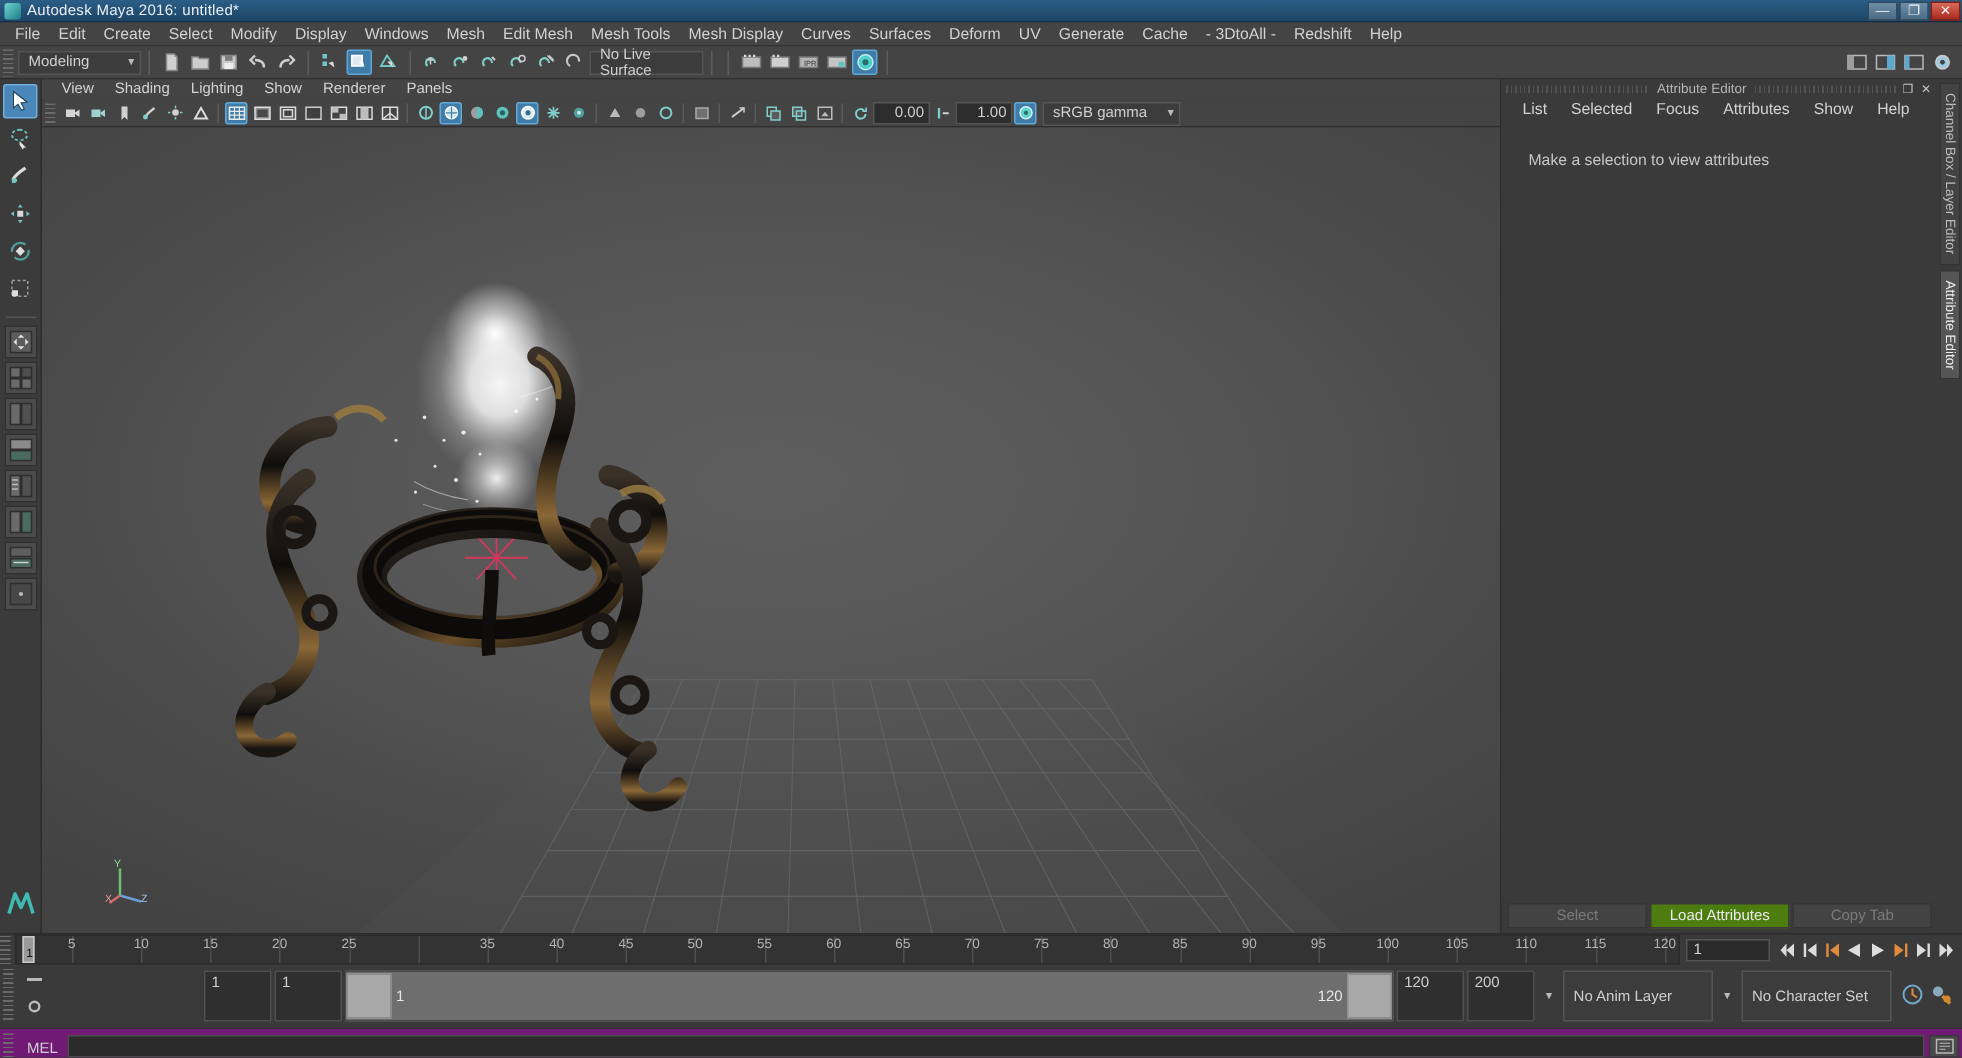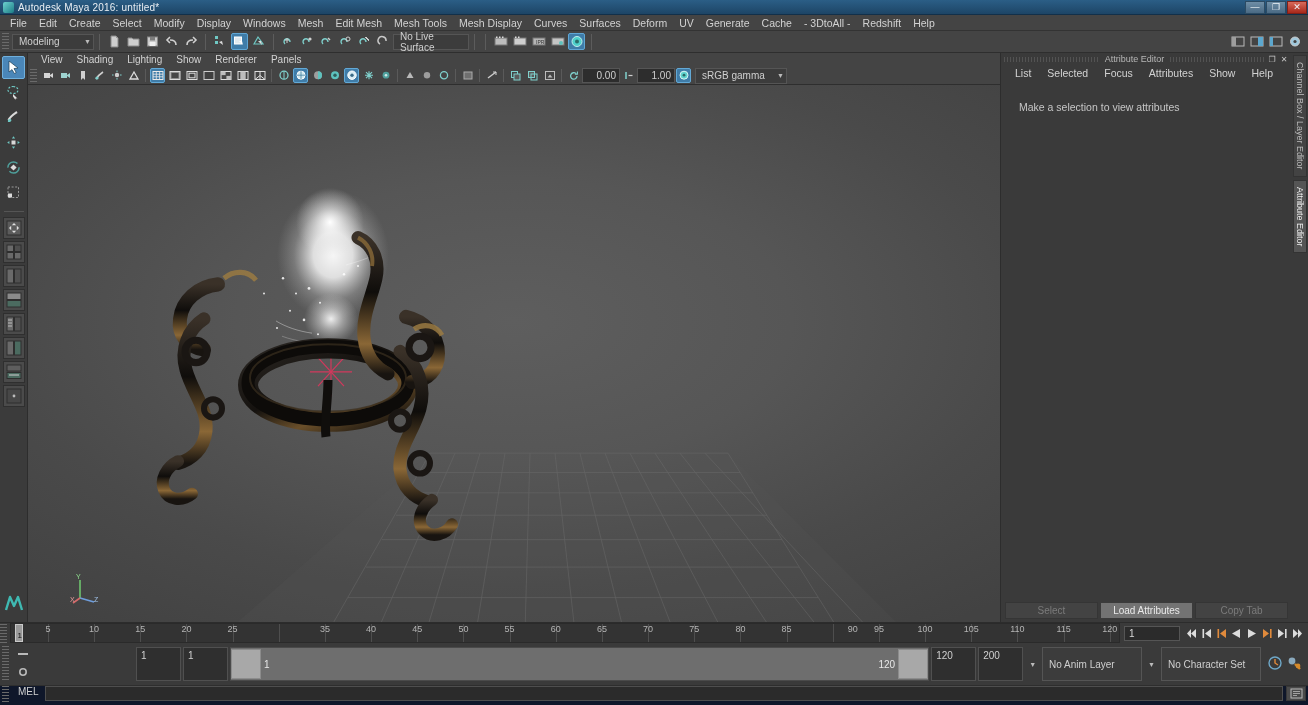--- a/index.html
+++ b/index.html
@@ -122,21 +122,21 @@
   .ae-menubar { height: 16px; display: flex; align-items: center; background: #3a3a3a;
     padding-left: 6px; flex: none; }
   .ae-menubar .menu-item { font-size: 10.5px; line-height: 16px; padding: 0 8px; }
   .ae-body { flex: 1; background: #3a3a3a; padding: 20px 0 0 18px; }
   .ae-msg { font-size: 10.5px; color: #c6c6c6; }
   .ae-footer { height: 20px; display: flex; gap: 2px; padding: 0 4px 3px 4px; flex: none; }
   .aebtn { flex: 1; background: #4a4a4a; border: 1px solid #353535;
     font-size: 10px; color: #d4d4d4; display: flex; align-items: center;
     justify-content: center; }
   .aebtn.dim { color: #7b7b7b; background: #434343; }
-  .aebtn.primary { background: #737373; color: #eaeaea; border-color: #3b3b3b; }
+  .aebtn.primary { background: #4d7c0f; color: #eaeaea; border-color: #3b3b3b; }
 
   .vtabs { width: 16px; flex: none; background: #3a3a3a;
     display: flex; flex-direction: column; align-items: center; padding-top: 2px; }
   .vtab { writing-mode: vertical-rl; text-orientation: mixed;
     font-size: 9px; color: #bdbdbd; padding: 6px 1px; background: #434343;
     border: 1px solid #333; margin-bottom: 3px; white-space: nowrap; }
   .vtab.active { background: #555; color: #eee; }
 
   
   .timerow { height: 21px; background: #3a3a3a; display: flex; align-items: stretch;
@@ -171,21 +171,21 @@
   .rangeslider { flex: 1; height: 34px; background: #6e6e6e; border: 1px solid #4a4a4a;
     position: relative; display: flex; align-items: center; }
   .rs-handle { width: 30px; height: 30px; background: #a8a8a8; border: 1px solid #8c8c8c; }
   .rs-label { font-size: 10px; color: #e8e8e8; padding: 0 3px; }
   .rs-track { flex: 1; }
   .selbox { height: 34px; background: #3c3c3c; border: 1px solid #555; color: #cfcfcf;
     font-size: 10px; display: flex; align-items: center; padding: 0 6px; }
   .drop-arrow { font-size: 7px; color: #bbb; padding: 0 4px; }
 
   
-  .melrow { height: 20px; background: #0f172a; display: flex; align-items: flex-start;
+  .melrow { height: 20px; background: #701a75; display: flex; align-items: flex-end;
     flex: none; padding: 0 2px; border-top: 1px solid #2e2e2e; }
   .mel-label { font-size: 10px; color: #cfcfcf; padding: 0 6px; }
   .mel-input { flex: 1; height: 15px; background: #2b2b2b; border: 1px solid #4e4e4e; }
   .mel-btn { width: 20px; height: 15px; background: #4a4a4a; border: 1px solid #383838;
     margin-left: 3px; display: flex; align-items: center; justify-content: center; }
 </style>
 </head>
 <body>
 
 <div class="app">
@@ -885,21 +885,21 @@
         <div class="tl-lbl" style="left: 53.3333%;">65</div>
         <div class="tl-tick" style="left: 57.5%;"></div>
         <div class="tl-lbl" style="left: 57.5%;">70</div>
         <div class="tl-tick" style="left: 61.6667%;"></div>
         <div class="tl-lbl" style="left: 61.6667%;">75</div>
         <div class="tl-tick" style="left: 65.8333%;"></div>
         <div class="tl-lbl" style="left: 65.8333%;">80</div>
         <div class="tl-tick" style="left: 70%;"></div>
         <div class="tl-lbl" style="left: 70%;">85</div>
         <div class="tl-tick" style="left: 74.1667%;"></div>
-        <div class="tl-lbl" style="left: 74.1667%; margin-left: 20px;">90</div>
+        <div class="tl-lbl" style="left: 74.1667%;">90</div>
         <div class="tl-tick" style="left: 78.3333%;"></div>
         <div class="tl-lbl" style="left: 78.3333%;">95</div>
         <div class="tl-tick" style="left: 82.5%;"></div>
         <div class="tl-lbl" style="left: 82.5%;">100</div>
         <div class="tl-tick" style="left: 86.6667%;"></div>
         <div class="tl-lbl" style="left: 86.6667%;">105</div>
         <div class="tl-tick" style="left: 90.8333%;"></div>
         <div class="tl-lbl" style="left: 90.8333%;">110</div>
         <div class="tl-tick" style="left: 95%;"></div>
         <div class="tl-lbl" style="left: 95%;">115</div>

